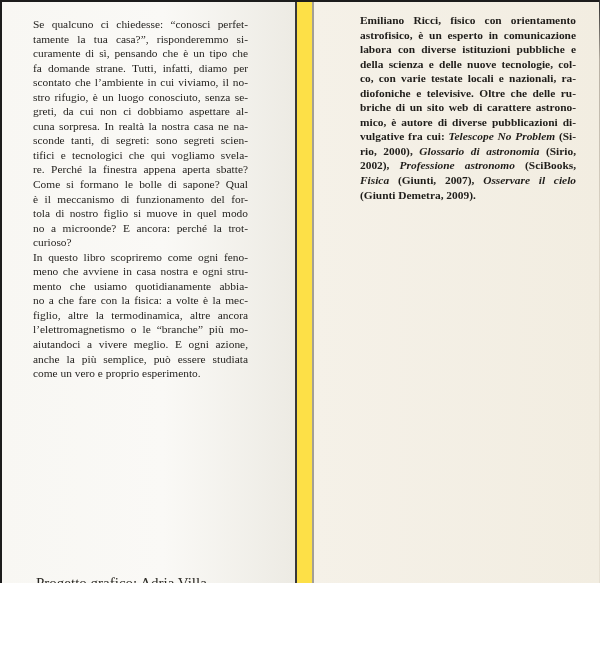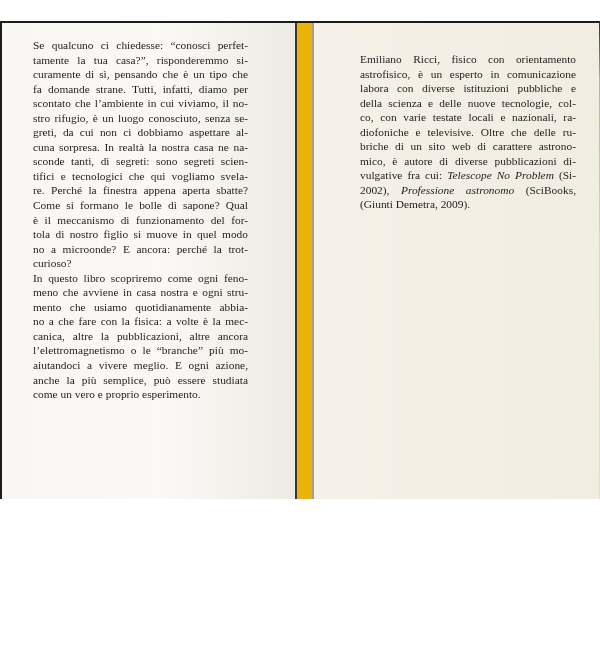--- a/index.html
+++ b/index.html
@@ -1,21 +1,20 @@
 <!DOCTYPE html>
 <html style="--paper-left: #f8f7f3; --paper-right: #f2ede1; --ink: #1f1d1a; --fold-dark: #383838; --fold-light: #a39f96;"><head>
 <meta charset="utf-8">
 <style>
   html,body{margin:0;padding:0;background:#ffffff;}
   .scan{
-    position:relative;width:600px;height:478px;overflow:hidden;
-    background:#eab308;
+    position:relative;width:600px;height:583px;overflow:hidden;
+    background:#fde047;
     font-family:"Liberation Serif","DejaVu Serif",serif;
     color:var(--ink,#1f1d1a);
-    margin-top:21px;
   }
   .flap{position:absolute;top:2px;height:662px;}
   .flap-left{
     left:2px;width:293px;
     background:linear-gradient(to right,var(--paper-left,#f8f7f3) 0%,#faf9f6 55%,#edebe4 99%);
   }
   .flap-right{
     left:313px;width:286px;
     background:linear-gradient(to right,#f5f1e8 0%,var(--paper-right,#f2ede1) 100%);
   }
@@ -23,21 +22,21 @@
   .fold-light{position:absolute;left:312px;top:0;width:1.5px;height:666px;background:var(--fold-light,#a39f96);}
   .edge{position:absolute;}
   .edge-top{left:0;top:0;width:600px;height:2px;background:#1c1c1c;}
   .edge-left{left:0;top:0;width:2px;height:666px;background:#1c1c1c;}
   .edge-bottom{left:0;top:664px;width:600px;height:2px;
     background:linear-gradient(to right,#1c1c1c 68%,#b7b2a7 92%,#ddd8cc 100%);}
   .edge-right{left:598.5px;top:0;width:1.5px;height:666px;
     background:linear-gradient(to bottom,#2b2b2b 0%,#b7b0a4 9%,#ded7c9 35%,#e9e3d6 100%);}
   .textblock{position:absolute;font-size:11.4px;line-height:14.55px;}
   .textblock-left{left:33px;top:17px;width:215px;}
-  .textblock-right{left:360px;top:31px;width:216px;}
+  .textblock-right{left:360px;top:13px;width:216px;font-weight:bold;}
   .tline{
     text-align:justify;text-align-last:justify;
     height:14.55px;overflow:hidden;
   }
   .tline.end{text-align-last:left;}
   .it{font-style:italic;}
   .credits{position:absolute;left:36px;top:576px;font-size:15px;line-height:14.6px;color:#2a2823;}
 </style>
 </head>
 <body>
@@ -69,38 +68,40 @@
       <div class="tline">re. Perché la finestra appena aperta sbatte?</div>
       <div class="tline">Come si formano le bolle di sapone? Qual</div>
       <div class="tline">è il meccanismo di funzionamento del for-</div>
       <div class="tline">tola di nostro figlio si muove in quel modo</div>
       <div class="tline">no a microonde? E ancora: perché la trot-</div>
       <div class="tline end">curioso?</div>
       <div class="tline">In questo libro scopriremo come ogni feno-</div>
       <div class="tline">meno che avviene in casa nostra e ogni stru-</div>
       <div class="tline">mento che usiamo quotidianamente abbia-</div>
       <div class="tline">no a che fare con la fisica: a volte è la mec-</div>
-      <div class="tline">canica, altre la pubblicazioni, altre ancora</div>
+      <div class="tline">figlio, altre la termodinamica, altre ancora</div>
       <div class="tline">l’elettromagnetismo o le “branche” più mo-</div>
       <div class="tline">aiutandoci a vivere meglio. E ogni azione,</div>
       <div class="tline">anche la più semplice, può essere studiata</div>
       <div class="tline end">come un vero e proprio esperimento.</div>
     </div>
 
   <div class="textblock textblock-right">
       <div class="tline"><span>Emiliano Ricci, fisico con orientamento</span></div>
       <div class="tline"><span>astrofisico, è un esperto in comunicazione</span></div>
       <div class="tline"><span>labora con diverse istituzioni pubbliche e</span></div>
       <div class="tline"><span>della scienza e delle nuove tecnologie, col-</span></div>
       <div class="tline"><span>co, con varie testate locali e nazionali, ra-</span></div>
       <div class="tline"><span>diofoniche e televisive. Oltre che delle ru-</span></div>
       <div class="tline"><span>briche di un sito web di carattere astrono-</span></div>
       <div class="tline"><span>mico, è autore di diverse pubblicazioni di-</span></div>
       <div class="tline"><span>vulgative fra cui: </span><span class="it">Telescope No Problem</span><span> (Si-</span></div>
+      <div class="tline"><span>rio, 2000), </span><span class="it">Glossario di astronomia</span><span> (Sirio,</span></div>
       <div class="tline"><span>2002), </span><span class="it">Professione astronomo</span><span> (SciBooks,</span></div>
+      <div class="tline"><span class="it">Fisica</span><span> (Giunti, 2007), </span><span class="it">Osservare il cielo</span></div>
       <div class="tline end"><span>(Giunti Demetra, 2009).</span></div>
     </div>
 
   <div class="credits">
     <div>Progetto grafico: Adria Villa</div>
     <div>In tecnologie: © Photex/zefa/Corbis</div>
   </div>
 
 </div>
 

